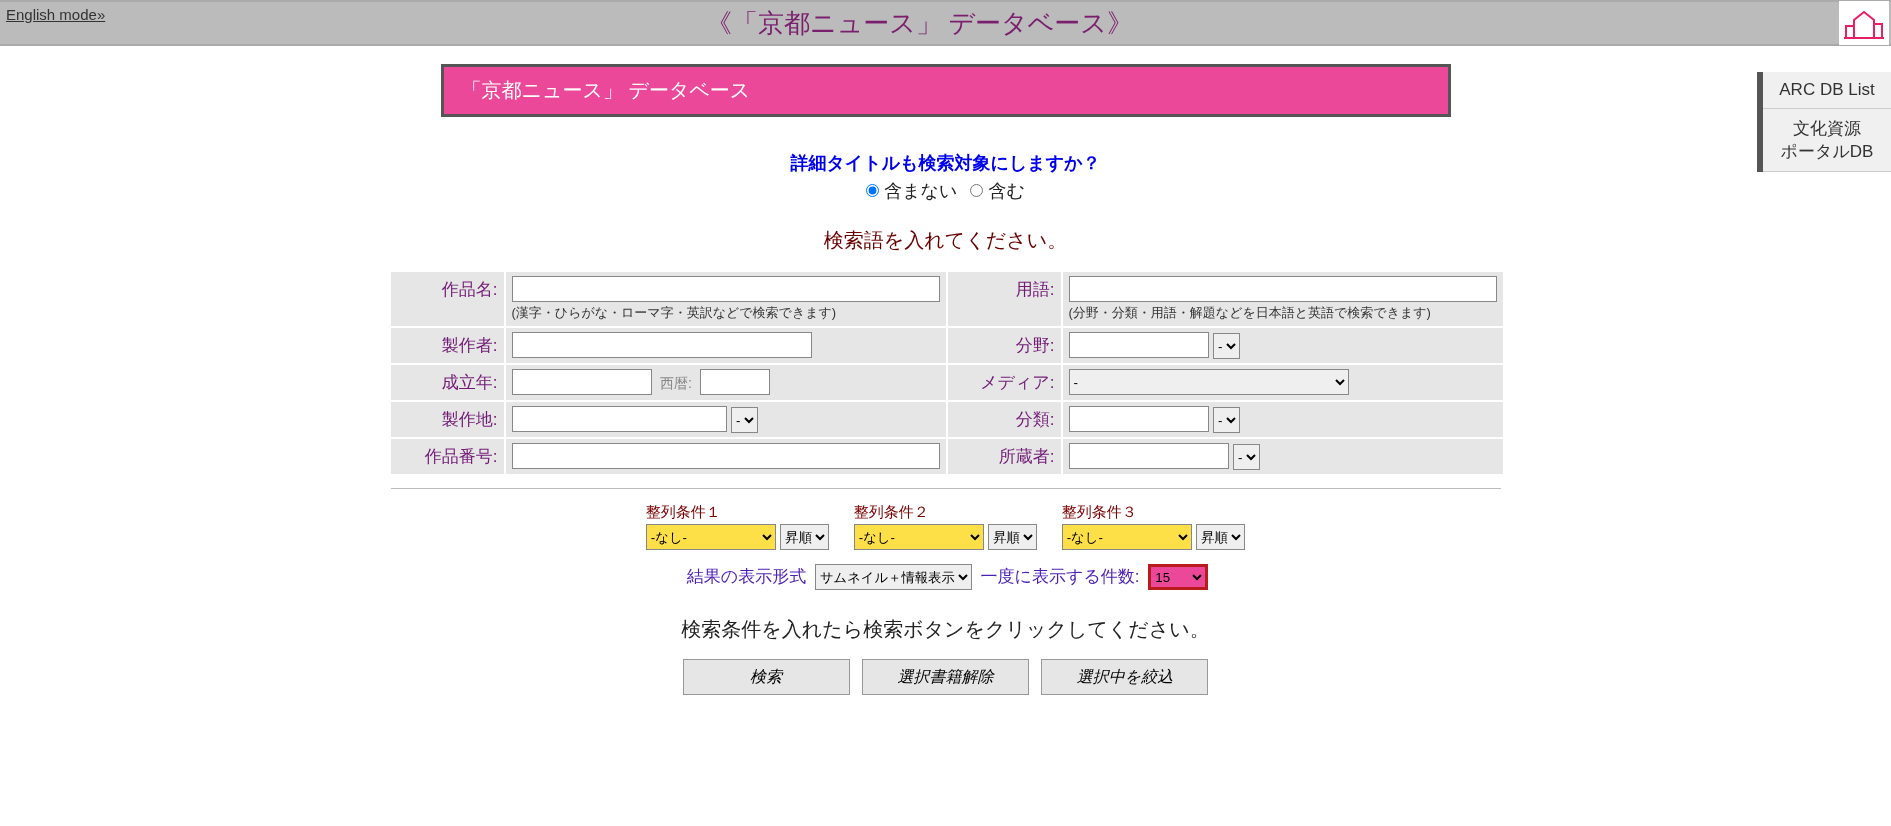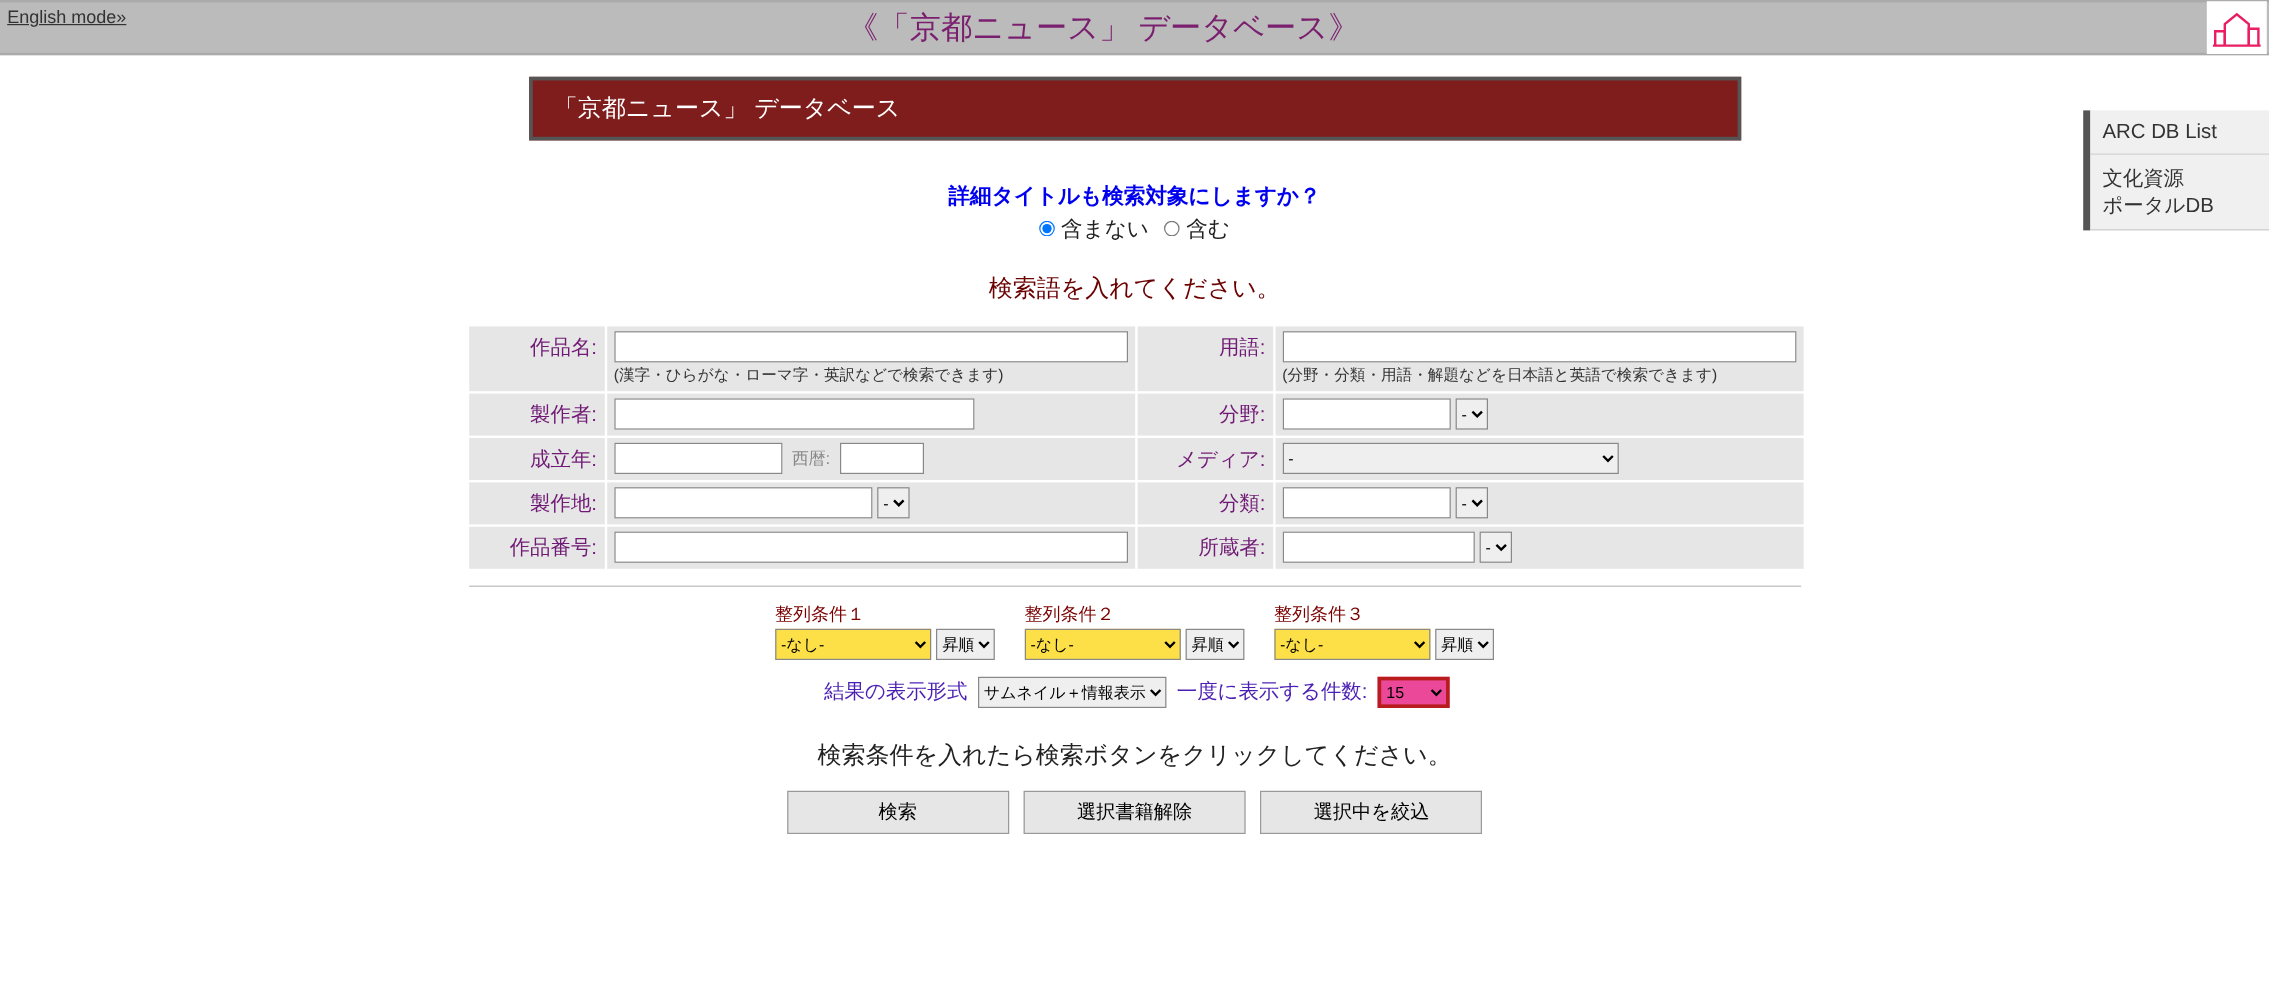--- a/index.html
+++ b/index.html
@@ -2,26 +2,26 @@
 <html><head>
 <meta charset="utf-8">
 <style>
   * { box-sizing: border-box; margin: 0; padding: 0; }
   body { font-family: "Hiragino Kaku Gothic Pro", Meiryo, sans-serif; font-size: 16px; color: #222; }
   .top-bar { background: #bbb; height: 46px; display: flex; align-items: center; position: relative; border-top: 2px solid #aaa; border-bottom: 2px solid #aaa; }
   .english-link { position: absolute; left: 6px; top: 4px; font-size: 15px; color: #333; text-decoration: underline; line-height: 1.2; }
   .main-title { flex: 1; text-align: center; font-size: 26px; color: #7a1f6e; font-family: serif; }
   .logo-box { width: 50px; height: 44px; background: #fff; display: flex; align-items: center; justify-content: center; margin-right: 2px; }
 
-  .side-menu { position: absolute; right: 0; top: 92px; width: 155px; border-left: 6px solid #555; }
+  .side-menu { position: absolute; right: 0; top: 72px; width: 134px; border-left: 6px solid #555; text-align: center; }
   .side-menu a { display: block; padding: 8px 10px; background: #f0f0f0; border-bottom: 1px solid #ccc; font-size: 17px; color: #333; text-decoration: none; }
 
   .center-col { width: 1130px; margin: 0 auto; }
 
-  .sub-banner { background: #7f1d1d; color: #fff; border: 3px solid #555; margin: 18px auto 0; padding: 10px 18px; font-size: 20px; width: 1010px; }
+  .sub-banner { background: #ec4899; color: #fff; border: 3px solid #555; margin: 18px auto 0; padding: 10px 18px; font-size: 20px; width: 1010px; }
 
   .prompt-blue { text-align: center; color: #0000ee; font-weight: bold; font-size: 18px; margin-top: 34px; }
   .radio-row { text-align: center; font-size: 18px; margin-top: 4px; }
   .radio-row label { margin: 0 4px; }
   .prompt-red { text-align: center; color: #6b0000; font-size: 20px; margin: 24px 0 18px; }
 
   .form-grid { display: grid; grid-template-columns: 113px 440px 113px 440px; grid-auto-rows: minmax(32px, auto); border-collapse: collapse; width: 1110px; margin: 0 auto; gap: 2px 2px;}
   .label-cell { background: #e6e6e6; text-align: right; padding: 6px 6px; font-size: 17px; color: #701a75; display:flex; align-items:flex-start; justify-content:flex-end;}
   .input-cell { background: #e6e6e6; padding: 4px 6px; }
   .input-cell.tall { }
@@ -43,21 +43,21 @@
   .order-select { height: 26px; border:1px solid #888; background:#efefef;}
 
   .display-row { text-align: center; margin-top: 14px; font-size: 17px; }
   .display-row .blue-label { color: #4b1fb3; margin: 0 4px; }
   .fmt-select { height: 26px; border:1px solid #888; background:#efefef;}
   .count-select { height: 26px; width:60px; border:3px solid #b91c1c; background:#ec4899;}
 
   .instr { text-align: center; font-size: 20px; margin: 26px 0 16px; color: #222; }
 
   .button-row { text-align: center; }
-  .big-btn { display:inline-block; width: 185px; height: 36px; background: #e6e6e6; border: 1px solid #999; font-size: 16px; margin: 0 4px; cursor:pointer;}
+  .big-btn { display:inline-block; width: 167px; height: 36px; background: #e6e6e6; border: 1px solid #999; font-size: 16px; margin: 0 4px; cursor:pointer;font-style:italic;}
 </style>
 </head>
 <body>
 
 <div class="top-bar">
   <a href="#" class="english-link">English mode»</a>
   <div class="main-title">《「京都ニュース」 データベース》</div>
   <div class="logo-box">
     <svg width="40" height="34" viewBox="0 0 40 34">
       <g fill="none" stroke="#e91e63" stroke-width="2">

